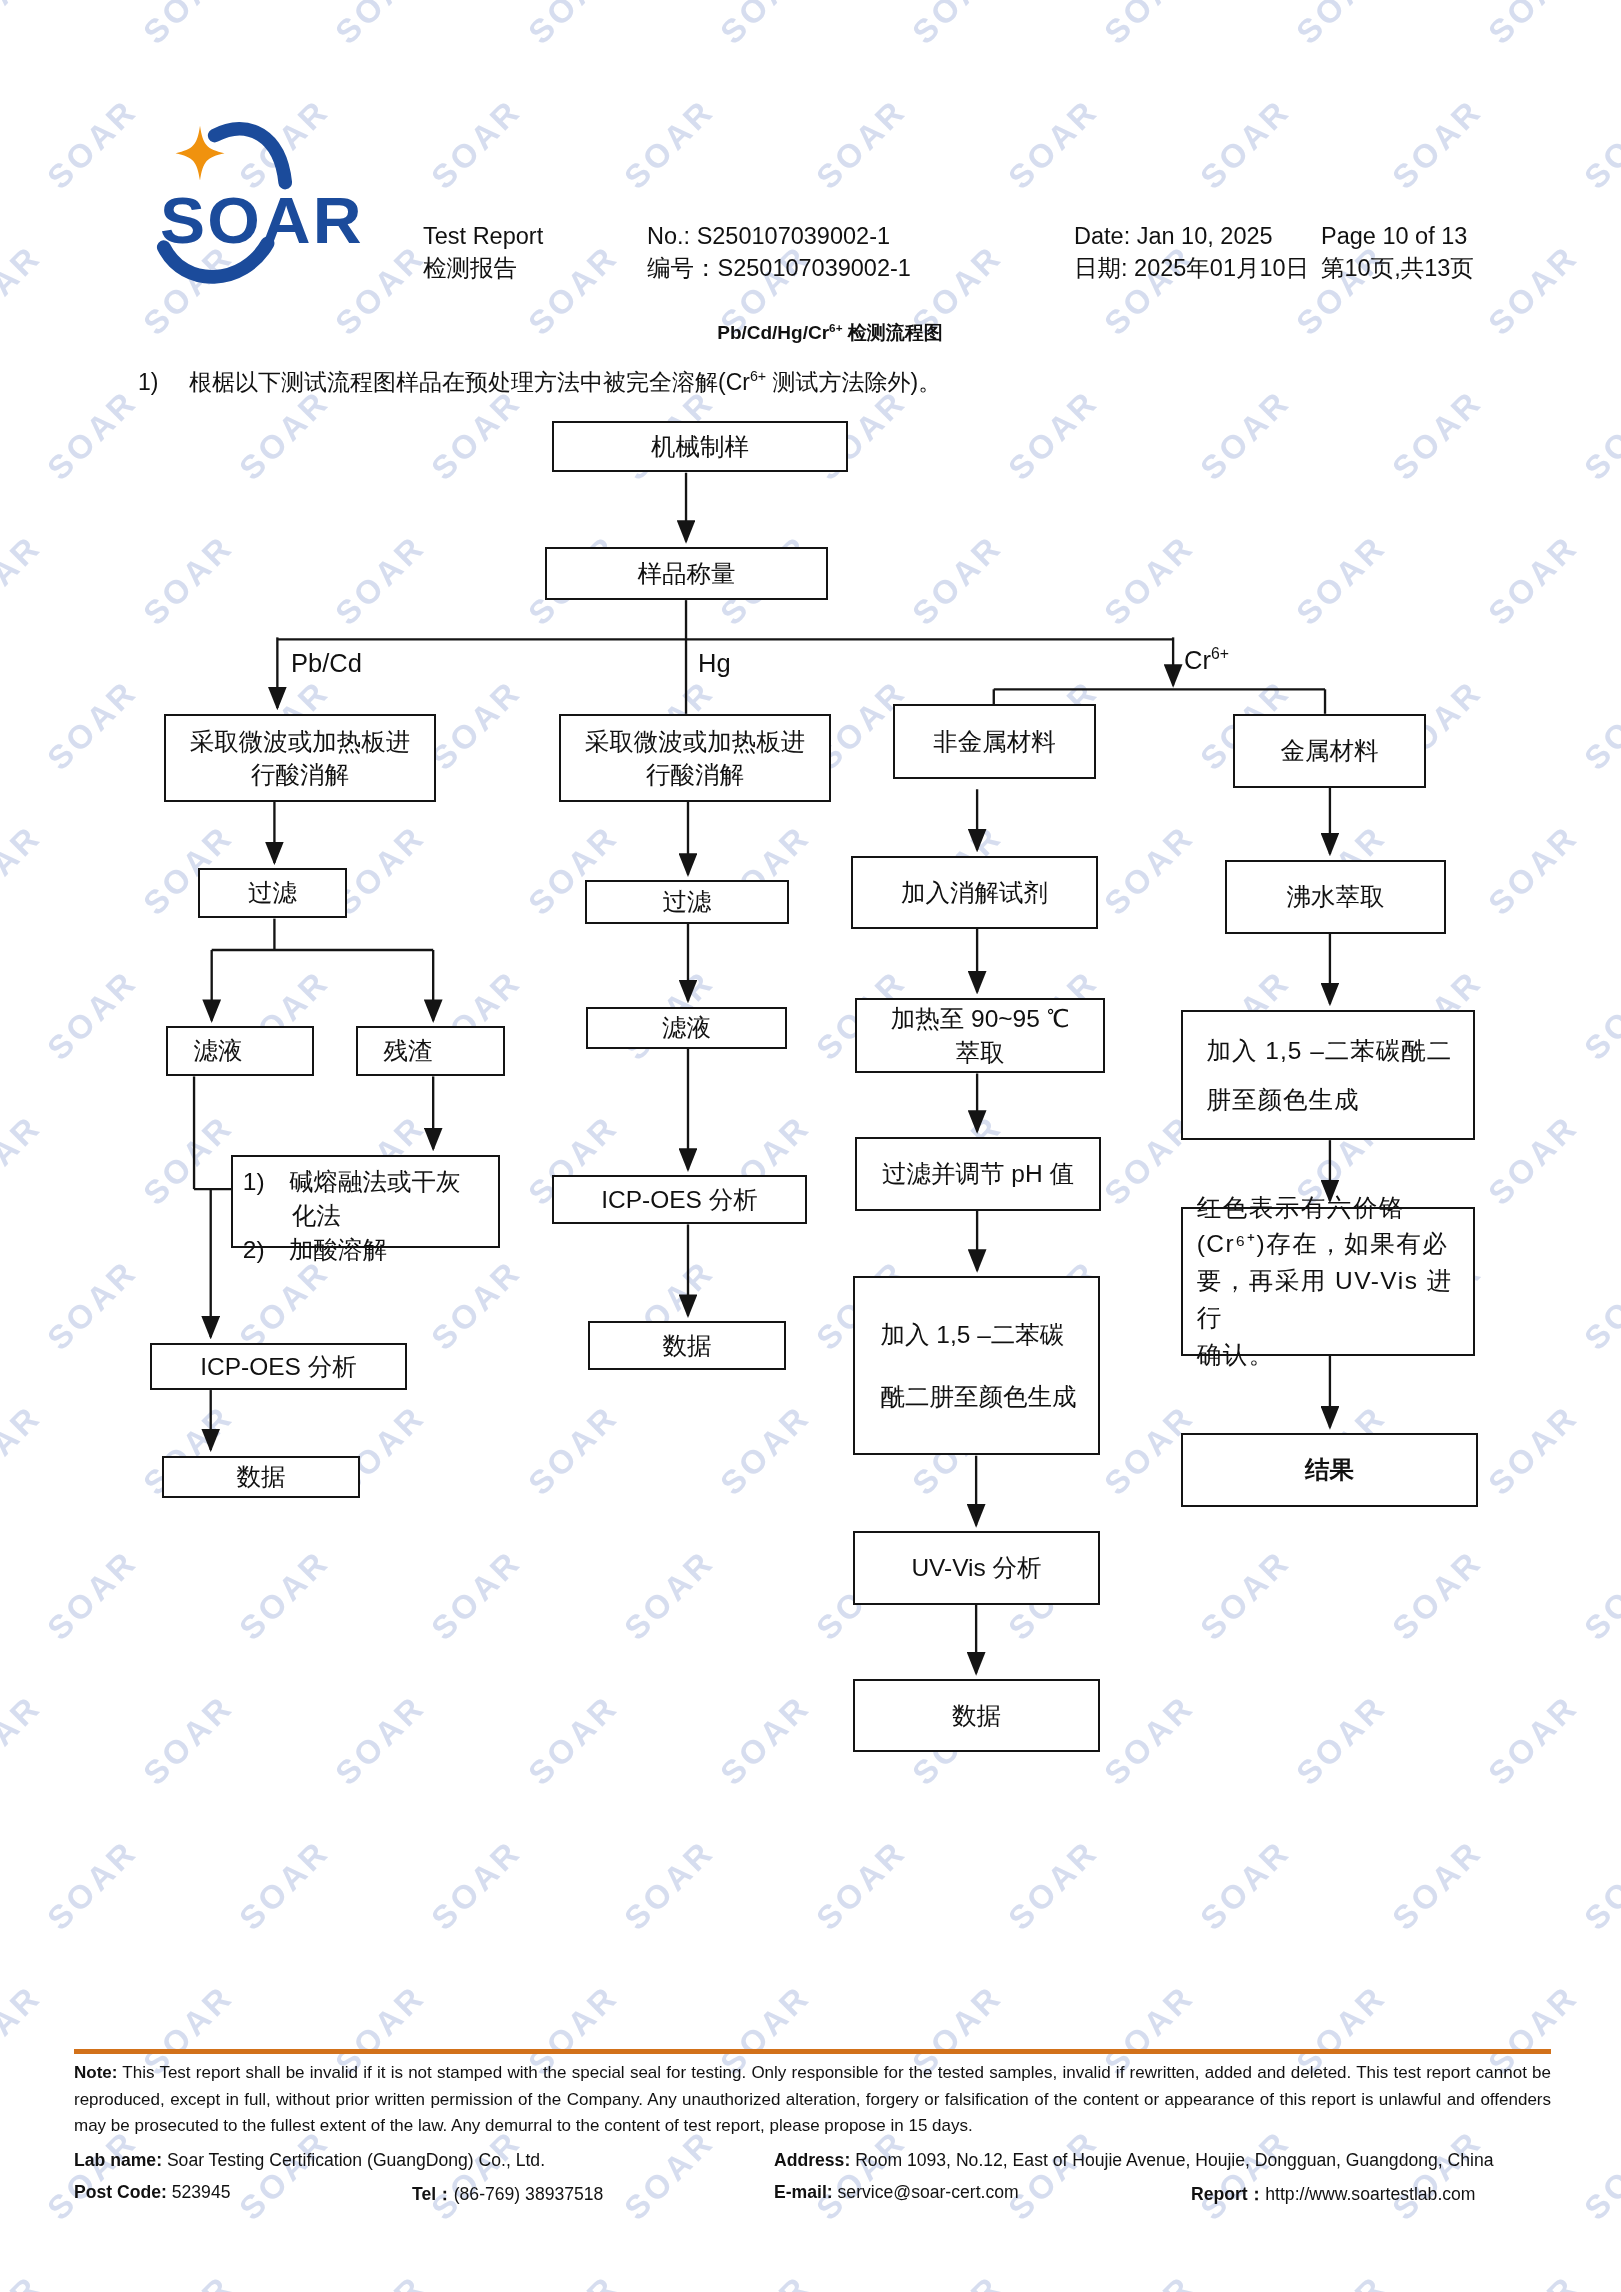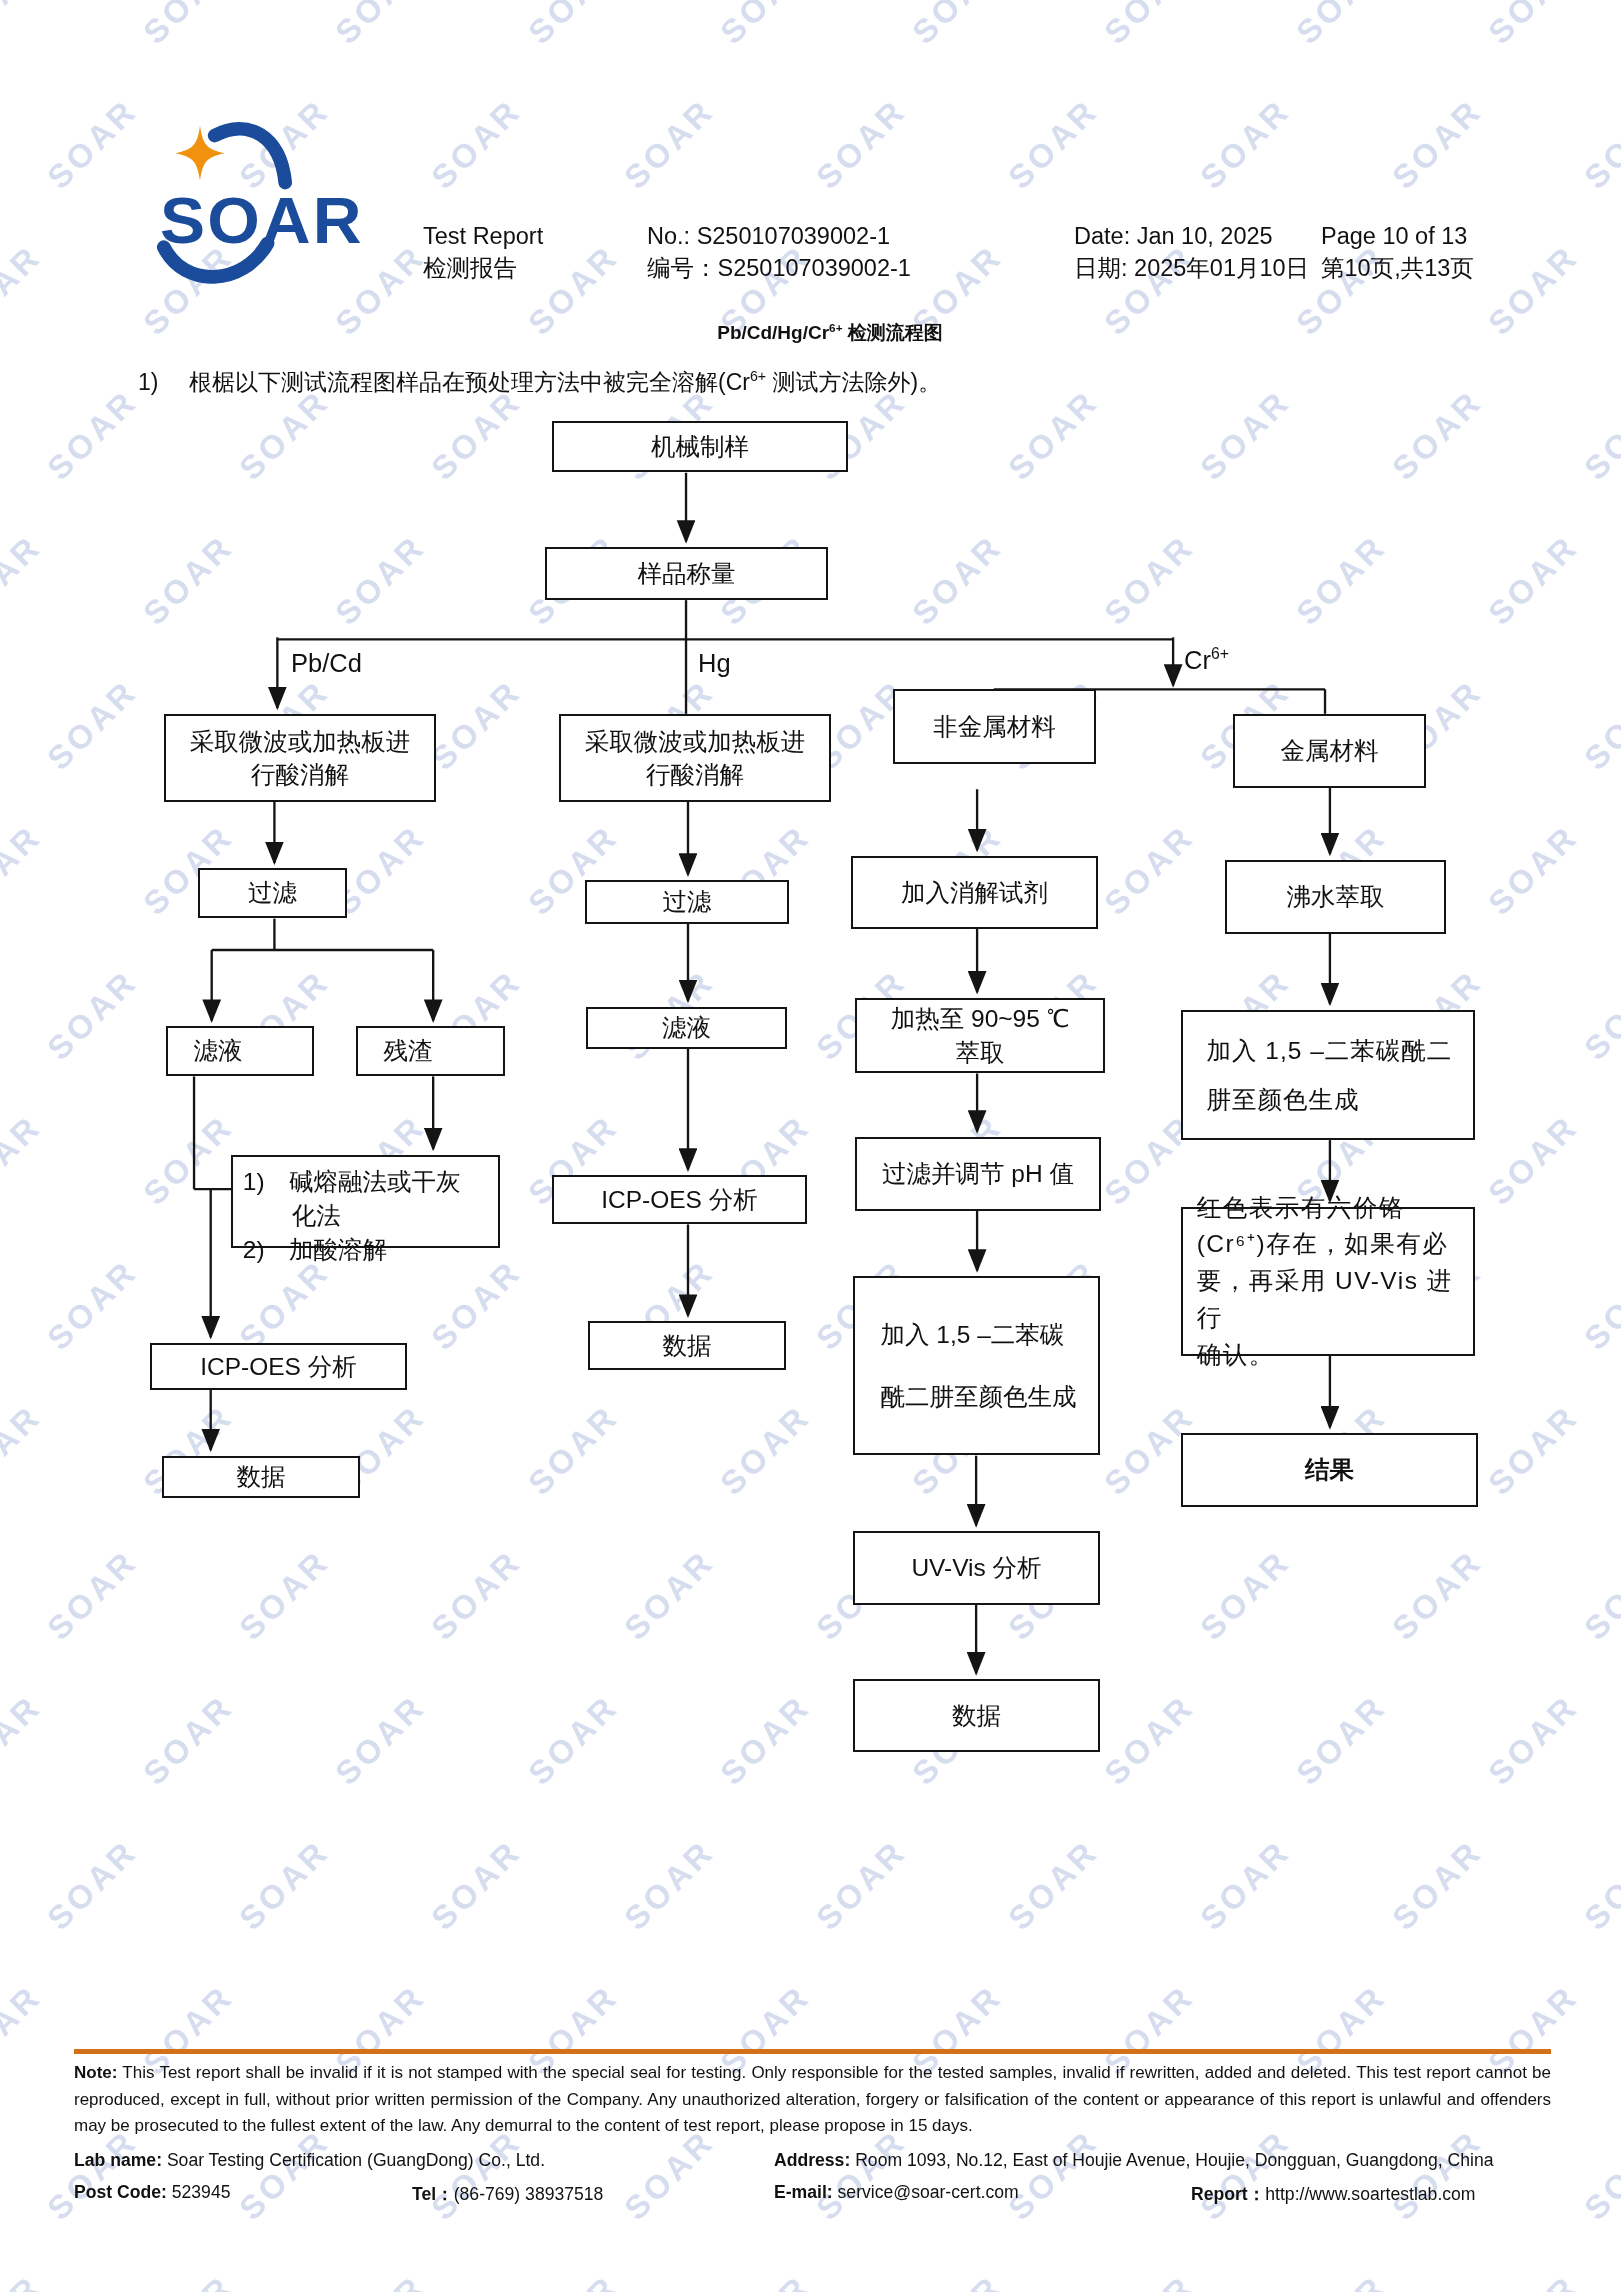--- a/index.html
+++ b/index.html
@@ -311,21 +311,21 @@
       <line x1="1357" y1="1383" x2="1357" y2="1456" stroke="#141414" stroke-width="2.4" marker-end="url(#arrow)"></line>
     </svg>
 
   <div id="nodes">
       <div class="node" style="left: 552px; top: 421px; width: 296px; height: 51px;">机械制样</div>
       <div class="node" style="left: 545px; top: 547px; width: 283px; height: 53px;">样品称量</div>
       <div class="node" style="left: 164px; top: 714px; width: 272px; height: 88px;">采取微波或加热板进
 行酸消解</div>
       <div class="node" style="left: 559px; top: 714px; width: 272px; height: 88px;">采取微波或加热板进
 行酸消解</div>
-      <div class="node" style="left: 893px; top: 689px; width: 203px; height: 75px;">非金属材料</div>
+      <div class="node" style="left: 893px; top: 704px; width: 203px; height: 75px;">非金属材料</div>
       <div class="node" style="left: 1233px; top: 714px; width: 193px; height: 74px;">金属材料</div>
       <div class="node" style="left: 198px; top: 868px; width: 149px; height: 50px;">过滤</div>
       <div class="node n-il" style="left: 166px; top: 1026px; width: 148px; height: 50px;">滤液</div>
       <div class="node n-il" style="left: 356px; top: 1026px; width: 149px; height: 50px;">残渣</div>
       <div class="node n-list" style="left: 231px; top: 1155px; width: 269px; height: 93px;">1)　碱熔融法或干灰
 　　化法
 2)　加酸溶解</div>
       <div class="node" style="left: 150px; top: 1343px; width: 257px; height: 47px;">ICP-OES 分析</div>
       <div class="node" style="left: 162px; top: 1456px; width: 198px; height: 42px;">数据</div>
       <div class="node" style="left: 585px; top: 880px; width: 204px; height: 44px;">过滤</div>

